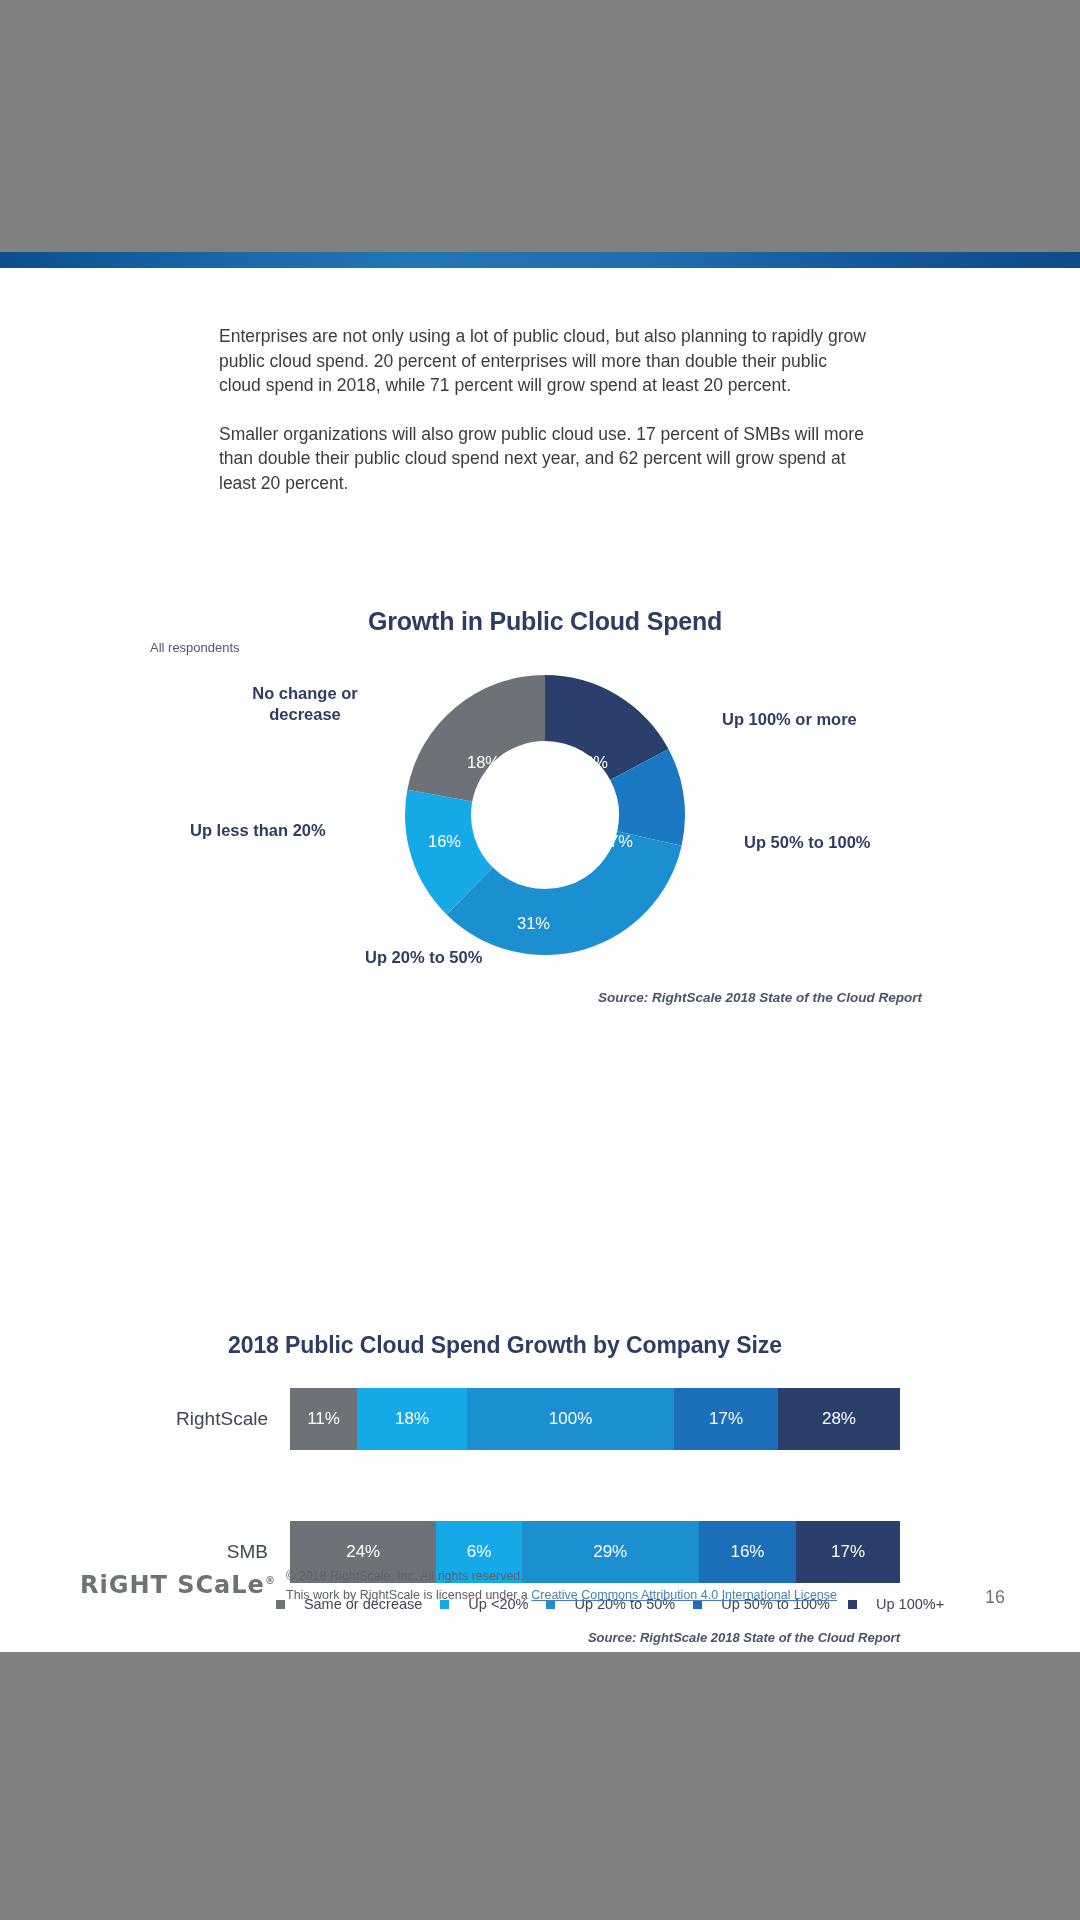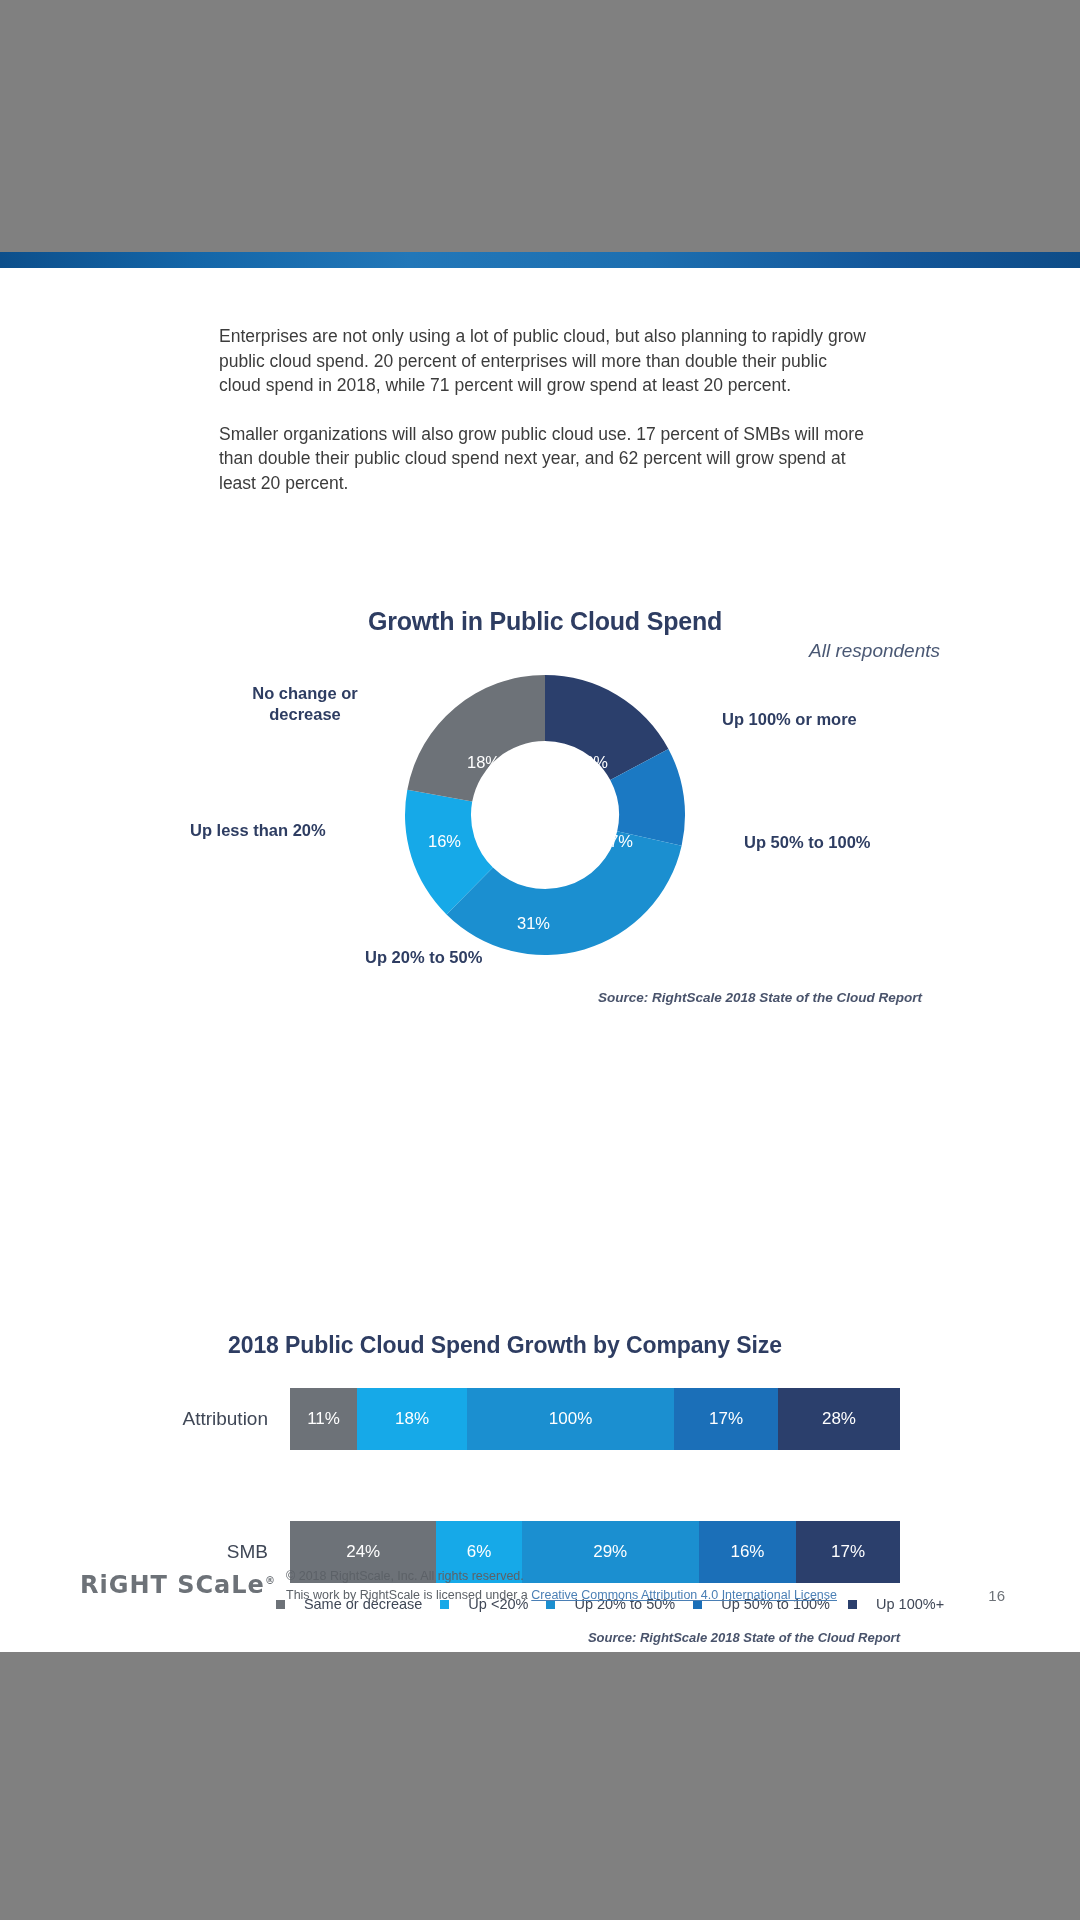--- a/index.html
+++ b/index.html
@@ -29,22 +29,22 @@
   }
   .copy p + p { margin-top: 24px; }
 
   
   .chart-donut { position: absolute; left: 150px; top: 355px; width: 790px; height: 420px; }
   .donut-title {
     position: absolute; left: 0; top: 0; width: 790px; text-align: center;
     font-size: 25px; font-weight: bold; color: #2e3d62; letter-spacing: -0.2px;
   }
   .donut-sub {
-    position: absolute; left: 0; top: 33px; width: 790px; text-align: right;
-    font-size: 19px; font-style: italic; color: #4a5874;
+    position: absolute; left: 0; top: 33px; width: 790px; text-align: left;
+    font-size: 13px; color: #4a5874;
   }
   .donut-wrap { position: absolute; left: 245px; top: 58px; width: 300px; height: 300px; }
   .donut-svg { display:block; }
   .slice-label {
     position: absolute; color: #ffffff; font-size: 16.5px; font-weight: 500;
     text-align:center; pointer-events:none; white-space: nowrap;
   }
   .cat-label {
     position: absolute; font-size: 16.5px; font-weight: bold; color: #2e3d62;
     line-height: 21px; white-space: nowrap;
@@ -88,21 +88,21 @@
   
   .footer { position: absolute; left: 0; top: 1305px; width: 1080px; height: 70px; }
   .logo {
     position: absolute; left: 80px; top: 14px;
     font-size: 24px; font-weight: bold; color: #6d7278;
     font-family: "DejaVu Sans", sans-serif; letter-spacing: 1px;
   }
   .logo sup { font-size: 10px; vertical-align: super; }
   .legal { position: absolute; left: 286px; top: 10px; font-size: 12.5px; color: #5c6167; line-height: 19px; }
   .legal a { color: #4a7fb5; text-decoration: underline; }
-  .pagenum { position: absolute; right: 75px; top: 30px; font-size: 15px; color: #6d7278; }
+  .pagenum { position: absolute; right: 75px; top: 30px; font-size: 18px; color: #6d7278; }
 </style>
 </head>
 <body>
 
 <div class="viewport">
   <div class="page">
     <div class="top-rule"></div>
 
     <div class="copy">
       <p>Enterprises are not only using a lot of public cloud, but also planning to rapidly grow public cloud spend. 20 percent of enterprises will more than double their public cloud spend in 2018, while 71 percent will grow spend at least 20 percent.</p>
@@ -140,21 +140,21 @@
       <div class="cat-label" style="left:40px; top:213px;">Up less than 20%</div>
       <div class="cat-label" style="left:215px; top:340px;">Up 20% to 50%</div>
 
       <div class="donut-source">Source: RightScale 2018 State of the Cloud Report</div>
     </div>
 
     <div class="chart-bars">
       <div class="bars-title">2018 Public Cloud Spend Growth by Company Size</div>
 
       <div class="bar-row r0">
-        <div class="bar-cat">Attribution</div>
+        <div class="bar-cat">RightScale</div>
         <div class="bar-track">
           <div class="bar-seg" style="background:#6d7278; width:11%;">11%</div>
           <div class="bar-seg" style="background:#16a9e8; width:18%;">18%</div>
           <div class="bar-seg" style="background:#1b8fd0; width:34%;">100%</div>
           <div class="bar-seg" style="background:#1b6fb8; width:17%;">17%</div>
           <div class="bar-seg" style="background:#2b3f6c; width:20%;">28%</div>
         </div>
       </div>
 
       <div class="bar-row r1">

